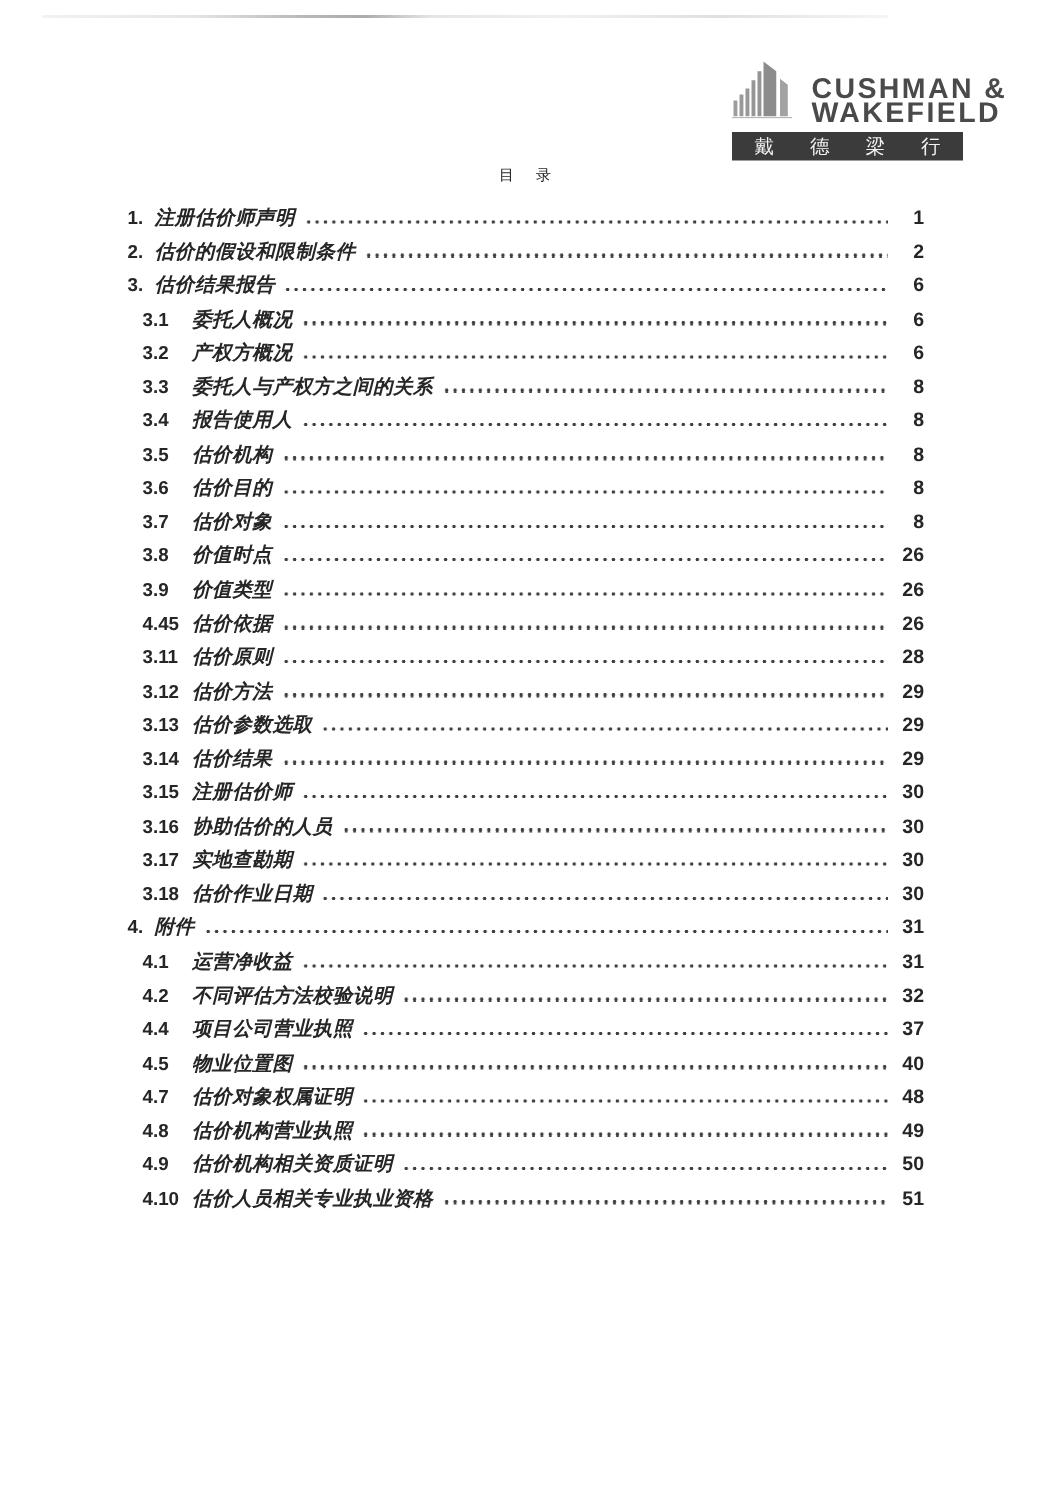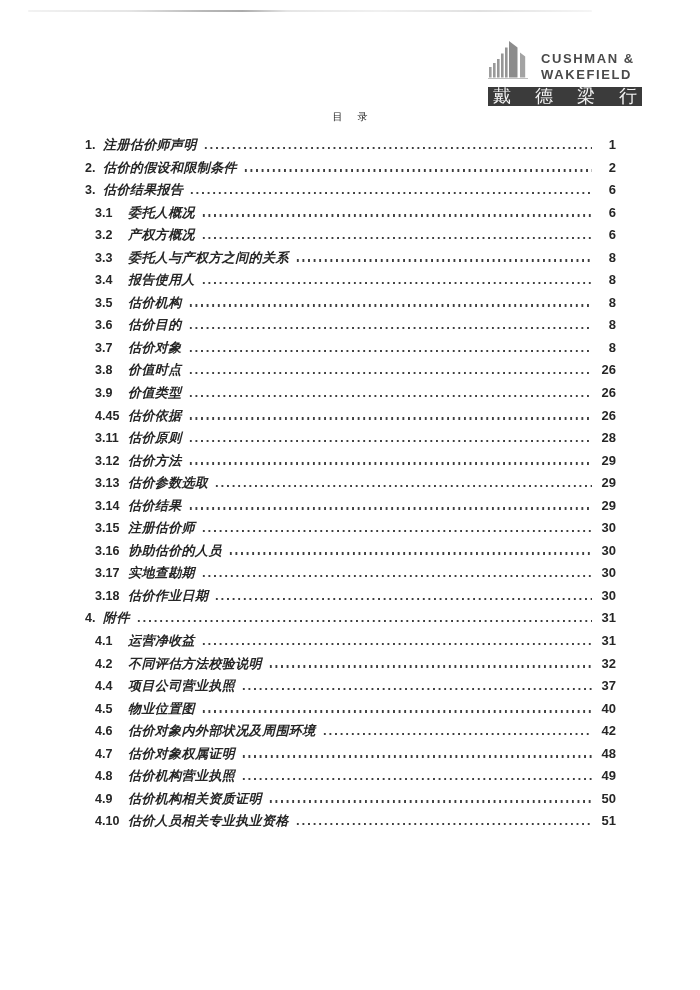--- a/index.html
+++ b/index.html
@@ -21,30 +21,30 @@
       rgba(0,0,0,0.33) 38%, rgba(0,0,0,0.10) 46%, rgba(0,0,0,0.06) 62%,
       rgba(0,0,0,0.12) 80%, rgba(0,0,0,0.04) 100%);
     border-radius: 1px;
   }
 
   
   .logo { position: absolute; top: 38px; left: 488px; width: 154px; }
   .logo-top { display: flex; align-items: flex-end; gap: 7px; }
   .logo-mark { flex: 0 0 auto; }
   .brand-text {
-    font-weight: bold; font-size: 13px; line-height: 15.5px;
+    font-weight: bold; font-size: 19px; line-height: 15.5px;
     letter-spacing: 1.6px; color: #4a4a4a; white-space: nowrap;
     padding-bottom: 1px;
   }
   .logo-bar {
     margin-top: 4px; height: 19px; background: #3b3b3b;
     display: flex; align-items: center; justify-content: center;
   }
   .logo-bar span {
-    color: #f2f2f2; font-size: 18px; line-height: 13px;
+    color: #f2f2f2; font-size: 13px; line-height: 13px;
     letter-spacing: 24px; text-indent: 24px; white-space: nowrap;
   }
 
   
   .toc-title {
     position: absolute; top: 110px; left: 0; width: 100%;
     text-align: center; font-size: 10px; font-weight: 500;
     letter-spacing: 6px; text-indent: 6px; color: #1e1e1e;
   }
   .toc-list {
@@ -280,26 +280,20 @@
     <span class="pagenum">37</span>
   </div>
 
   <div class="toc-row lvl2">
     <span class="num">4.5</span>
     <span class="label">物业位置图</span>
     <span class="dots"></span>
     <span class="pagenum">40</span>
   </div>
 
-  <div class="toc-row lvl2">
-    <span class="num">4.6</span>
-    <span class="label">估价对象内外部状况及周围环境</span>
-    <span class="dots"></span>
-    <span class="pagenum">42</span>
-  </div>
 
   <div class="toc-row lvl2">
     <span class="num">4.7</span>
     <span class="label">估价对象权属证明</span>
     <span class="dots"></span>
     <span class="pagenum">48</span>
   </div>
 
   <div class="toc-row lvl2">
     <span class="num">4.8</span>

